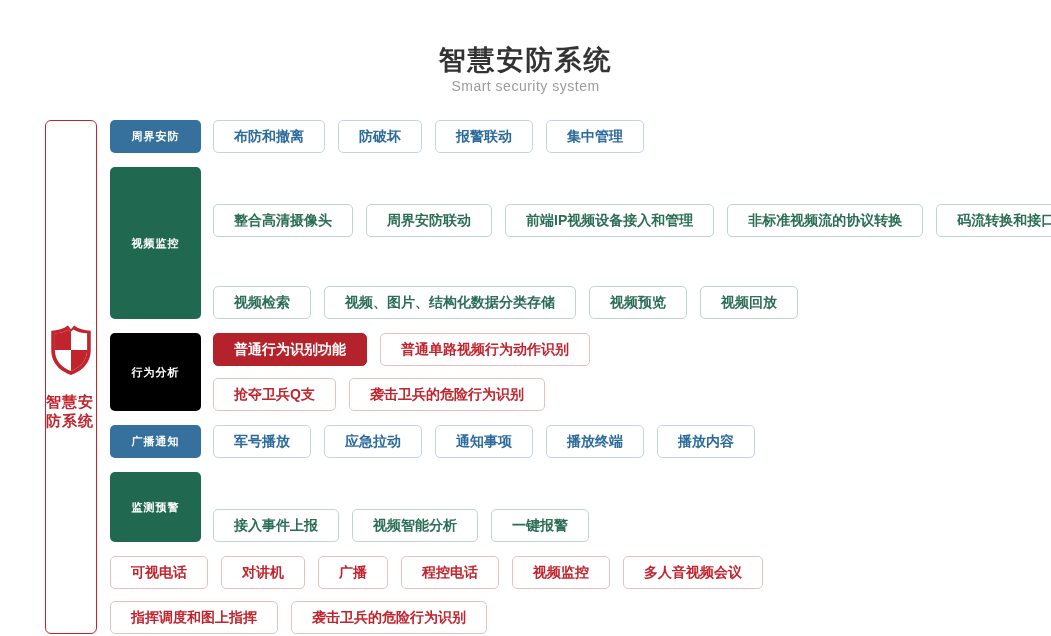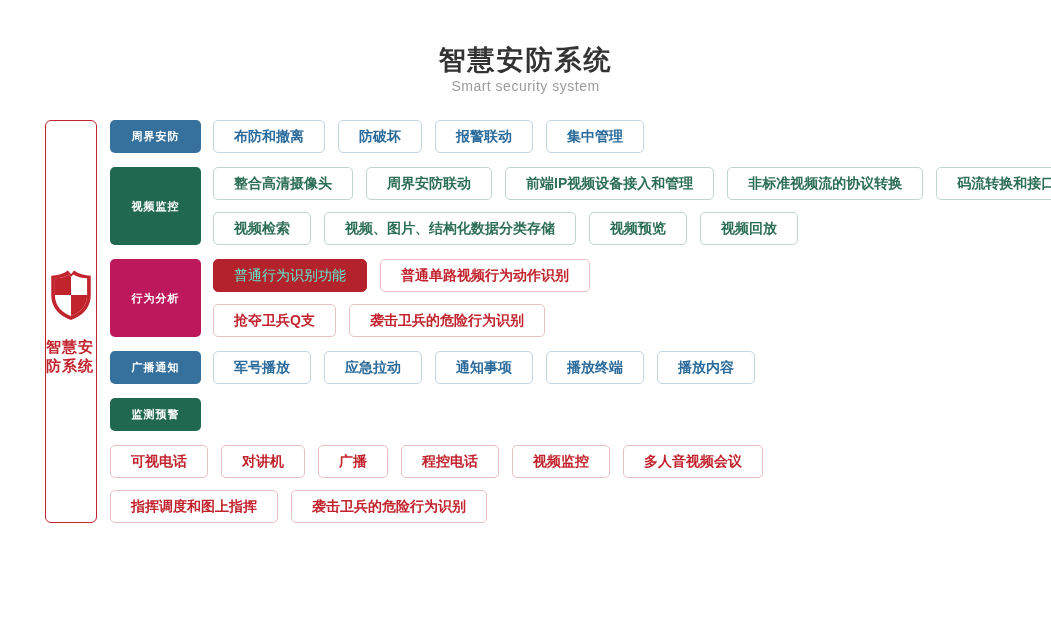--- a/index.html
+++ b/index.html
@@ -38,25 +38,25 @@
   .chip{
     height:33px; box-sizing:border-box; min-width:58px;
     border:1px solid; border-radius:5px; background:#ffffff;
     display:flex; align-items:center; justify-content:center;
     padding:0 20px; font-size:14px; font-weight:600; white-space:nowrap;
   }
 
   
   .c-blue{  background:#35719c; }
   .c-green{ background:#20684f; }
-  .c-red{   background:#be185d; }
+  .c-red{   background:#000000; }
   .t-blue{  color:#2b6b9c; border-color:#c3d5e2; }
-  .t-green{ color:#2c6e55; border-color:#c0d6cd; }
+  .t-green{ color:#2c6e55; border-color:#c0d6cd;margin-top:37px; }
   .t-red{   color:#c2242d; border-color:#e9c0c2; }
-  .chip.filled{ color:#5eead4; font-weight:normal; }
+  .chip.filled{ color:#ffffff; font-weight:bold; }
   .chip.filled.f-red{ background:#b4232b; border-color:#b4232b; }
 </style>
 </head>
 <body>
 
 <header>
   <h1>智慧安防系统</h1>
   <div class="subtitle">Smart security system</div>
 </header>
 
@@ -130,20 +130,27 @@
             <div class="chip t-blue">军号播放</div>
             <div class="chip t-blue">应急拉动</div>
             <div class="chip t-blue">通知事项</div>
             <div class="chip t-blue">播放终端</div>
             <div class="chip t-blue">播放内容</div>
           </div>
         </div>
       </div>
       <div class="cat-row">
         <div class="cat-label c-green">监测预警</div>
+        <div class="chip-rows">
+          <div class="chip-row">
+            <div class="chip t-green">接入事件上报</div>
+            <div class="chip t-green">视频智能分析</div>
+            <div class="chip t-green">一键报警</div>
+          </div>
+        </div>
       </div>
       <div class="cat-row">
         <div class="chip-rows">
           <div class="chip-row">
             <div class="chip t-red">可视电话</div>
             <div class="chip t-red">对讲机</div>
             <div class="chip t-red">广播</div>
             <div class="chip t-red">程控电话</div>
             <div class="chip t-red">视频监控</div>
             <div class="chip t-red">多人音视频会议</div>

